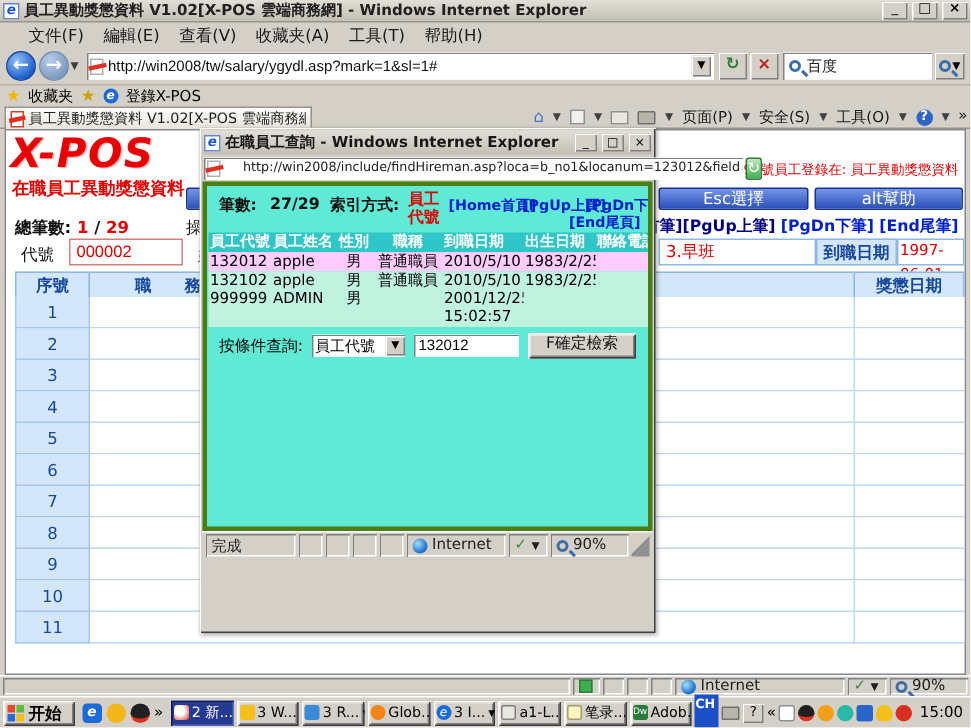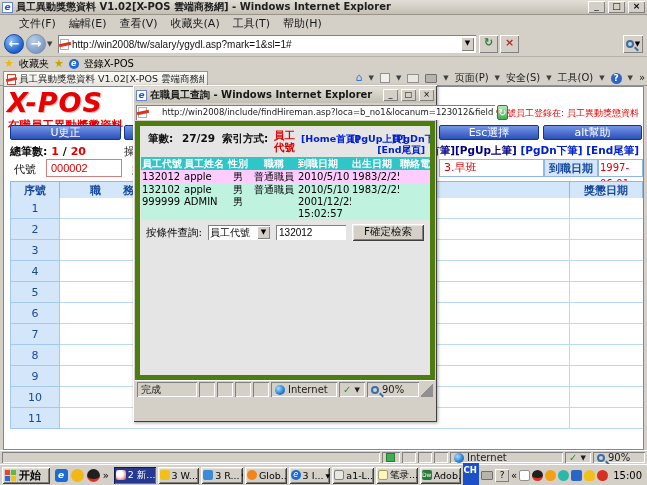--- a/index.html
+++ b/index.html
@@ -91,21 +91,21 @@
   .popup { left:133px; top:85px; width:304px; height:337px; background:#d4d0c8; padding:2px;
            box-shadow: inset 1px 1px #ffffff, inset -1px -1px #404040, 1px 1px 3px rgba(0,0,0,.35); }
   .ptitle { height:16px; background:linear-gradient(#e2dfd7,#c3bfb4); display:flex; align-items:center; gap:3px; padding:0 1px; }
   .ptitle-text { flex:1; font-size:10px; font-weight:bold; color:#181818; white-space:nowrap; overflow:hidden; }
   .pwinbtn { width:15px; height:12px; font-size:8px; line-height:11px; text-align:center; }
   .purlrow { height:18px; display:flex; align-items:center; gap:2px; padding:1px 1px; }
   .purlfield { flex:1; height:15px; display:flex; align-items:center; gap:15px; padding:0 2px; }
   .purltext { flex:1; font-size:8.5px; color:#202020; white-space:nowrap; overflow:hidden; }
   .gobtn { width:17px; height:15px; background:linear-gradient(#bfe8c0,#3fae52); border:1px solid #2c7c3a; color:#fff;
            font-size:10px; line-height:13px; text-align:center; border-radius:2px; }
-  .pbody { position:relative; height:259px; background:#e5e5e5; border:5px solid #4d7c0f; overflow:hidden; }
+  .pbody { position:relative; height:233px; background:#5eead4; border:3px solid #4d7c0f; overflow:hidden; }
   .pinfo-label { font-size:10.5px; color:#101010; font-weight:bold; }
   .pindexval { position:absolute; left:134px; top:3px; width:24px; font-size:10.5px; line-height:12px; color:#e00000; font-weight:bold; word-break:break-all; }
   .plink { font-size:9.5px; color:#0020d0; font-weight:bold; white-space:nowrap; }
   .prow { position:absolute; left:1px; width:294px; display:flex; font-size:10px; }
   .pcol { overflow:hidden; white-space:nowrap; padding:0 1px; }
   .c0{width:42px;} .c1{width:42px;} .c2{width:26px; text-align:center;} .c3{width:46px; text-align:center;}
   .c4{width:54px;} .c5{width:48px;} .c6{width:36px;}
   .phead { background:#2ec6c6; color:#ffffff; font-weight:bold; height:13px; line-height:13px; }
   .rpink { background:#ffccff; height:13px; line-height:13px; }
   .rmint { background:#c0f2e0; height:13px; line-height:13px; }
@@ -167,20 +167,24 @@
     <span class="navcircle back">←</span>
     <span class="navcircle fwd">→</span>
     <span class="navdrop">▼</span>
     <div class="urlbox sunken">
       <span class="pageicon"></span>
       <input class="urltext" readonly="" value="http://win2008/tw/salary/ygydl.asp?mark=1&amp;sl=1#" style="">
       <span class="urldrop raised-thin">▼</span>
     </div>
     <span class="navsmbtn raised-thin" style="left:479px; color:#2c7c3a;">↻</span>
     <span class="navsmbtn raised-thin" style="left:500px; color:#c02020;">×</span>
+    <div class="searchbox sunken">
+      <span class="mag"></span>
+      <input class="searchtext" readonly="" value="百度" style="">
+    </div>
     <span class="searchbtn raised-thin">
       <span class="mag"></span>
       <span>▼</span>
     </span>
   </div>
 
   <div class="abs favbar">
     <span class="star">★</span>
     <span>收藏夹</span>
     <span class="star" style="color:#c8a400;">★</span>
@@ -211,30 +215,29 @@
       <span class="cmddrop">▼</span>
     </div>
     <span class="overflow">»</span>
   </div>
 
   <div class="abs content">
     <div class="abs logo">X-POS</div>
     <div class="abs subtitle">在職員工異動獎懲資料</div>
     <div class="abs notice">以系統管理ikl_np的999999號員工登錄在: 員工異動獎懲資料</div>
 
-    <div class="abs bluebtn" style="left:6px; top:38px; width:111px;">U更正</div>
     <div class="abs bluebtn" style="left:120px; top:38px; width:111px;">D刪除</div>
     <div class="abs bluebtn" style="left:539px; top:38px; width:99px;">alt幫助</div>
     <div class="abs bluebtn" style="left:435px; top:38px; width:100px;">Esc選擇</div>
 
     <div class="abs counter">
       <span>總筆數:</span>
       <span class="red">1</span>
       <span>/</span>
-      <span class="red">20</span>
+      <span class="red">29</span>
     </div>
     <div class="abs oplabel">操</div>
     <div class="abs pagenav">
       <span class="navy">[Home首筆]</span><span class="navy">[PgUp上筆]</span>
       <span class="bluelink">[PgDn下筆]</span>
       <span class="bluelink">[End尾筆]</span>
     </div>
 
     <span class="abs fieldrow-label" style="left:10px; top:75px;">代號</span>
     <input class="abs box-blue red" style="left: 42px; top: 72px; width: 76px; height: 18px; font-size: 11px; padding: 0px 4px; outline: none; border-color: rgb(208, 128, 128);" readonly="" value="000002">

